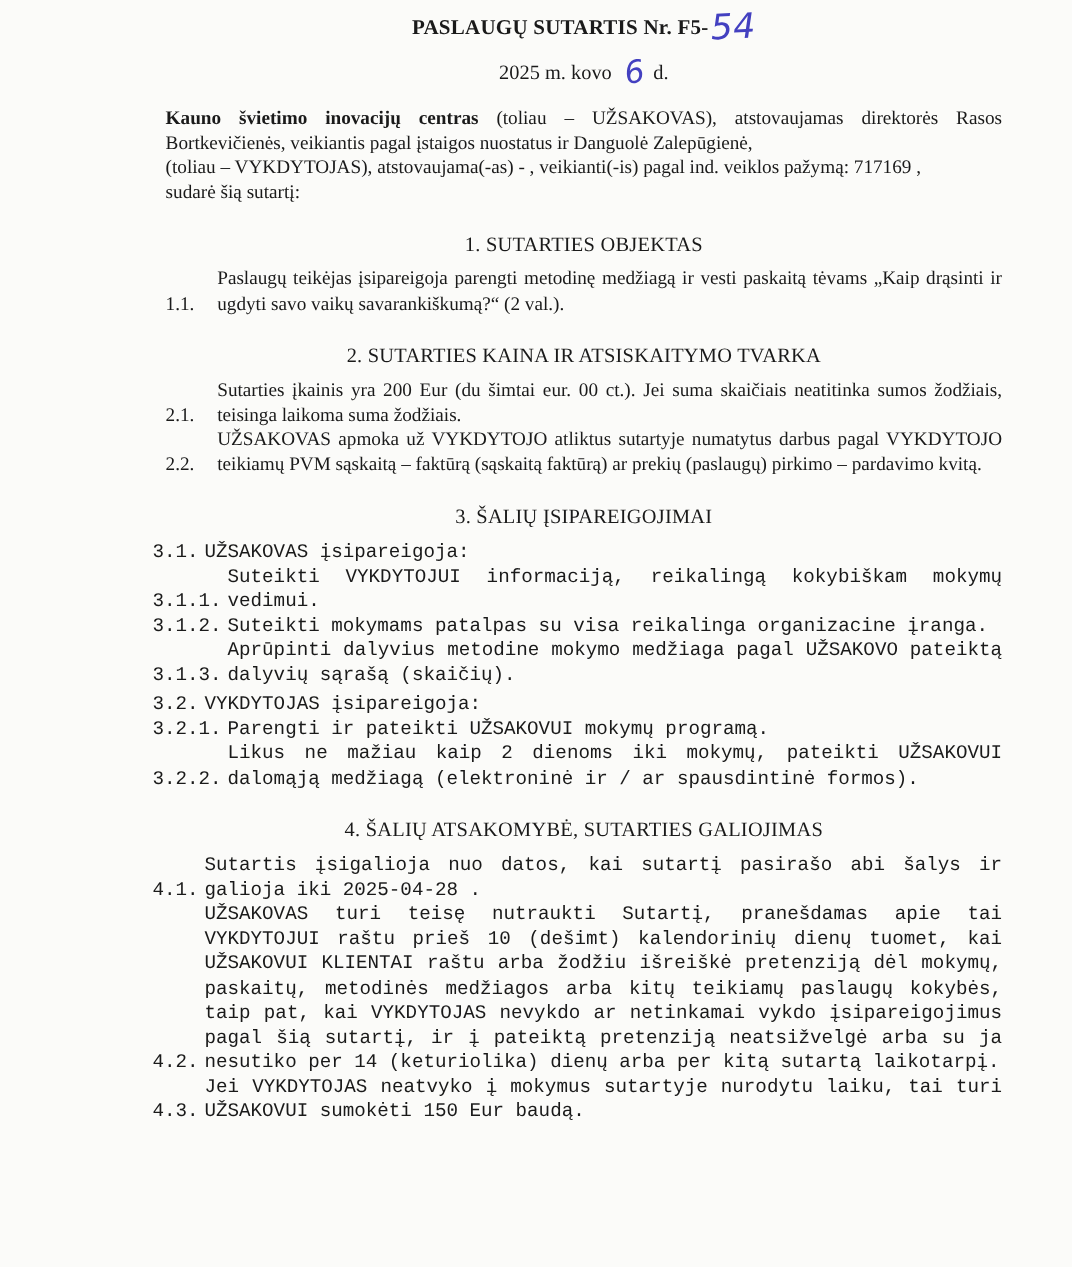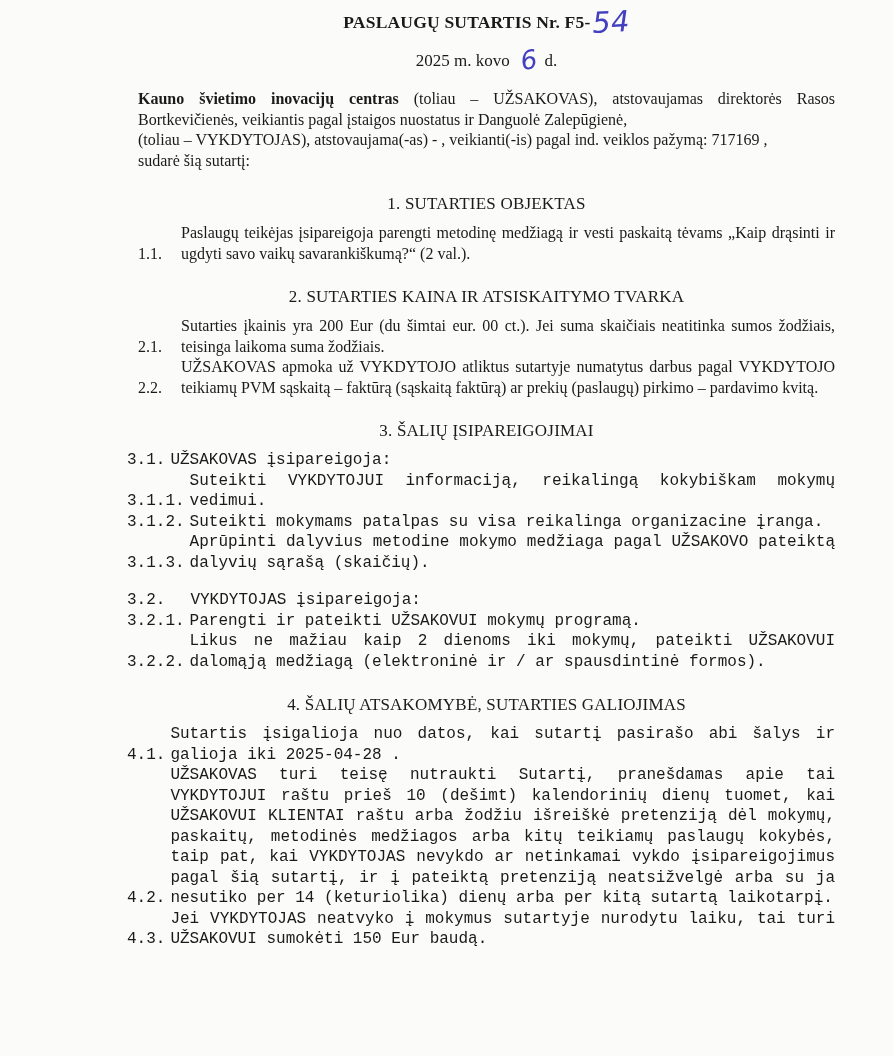--- a/index.html
+++ b/index.html
@@ -83,21 +83,21 @@
     flex: 0 0 auto;
     min-width: 38px;
     padding-right: 5px;
     white-space: nowrap;
   }
   .ctext {
     flex: 1 1 auto;
     text-align: justify;
   }
   .outdent { margin-left: -11px; font-family: Liberation Mono, monospace; }
-  .gap-above { margin-top: 17px; gap: 20px; }
+  .gap-above { margin-top: 4px; }
 </style>
 </head>
 <body>
 
 <div class="page">
 
   <div class="doc-title">
     <span>PASLAUGŲ SUTARTIS Nr. F5-</span><span class="hand hand-contract-no">54</span>
   </div>
 

